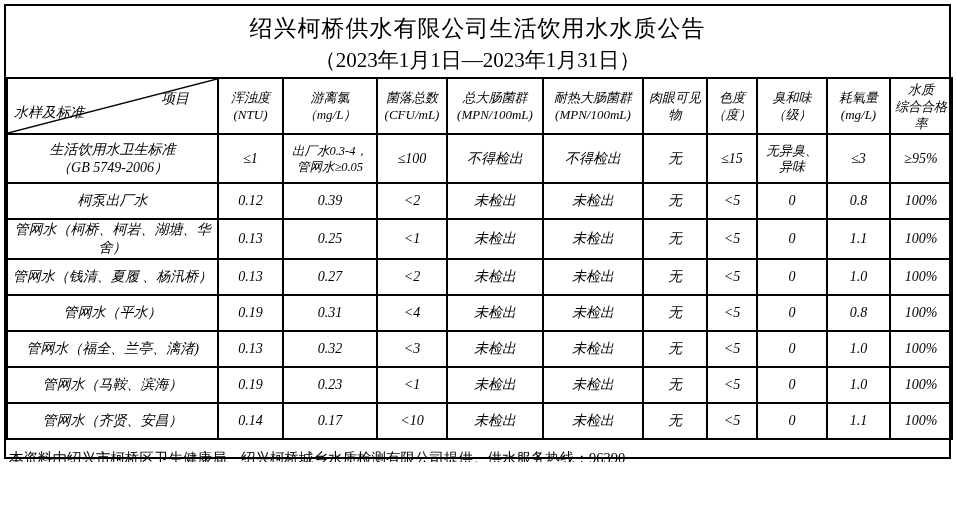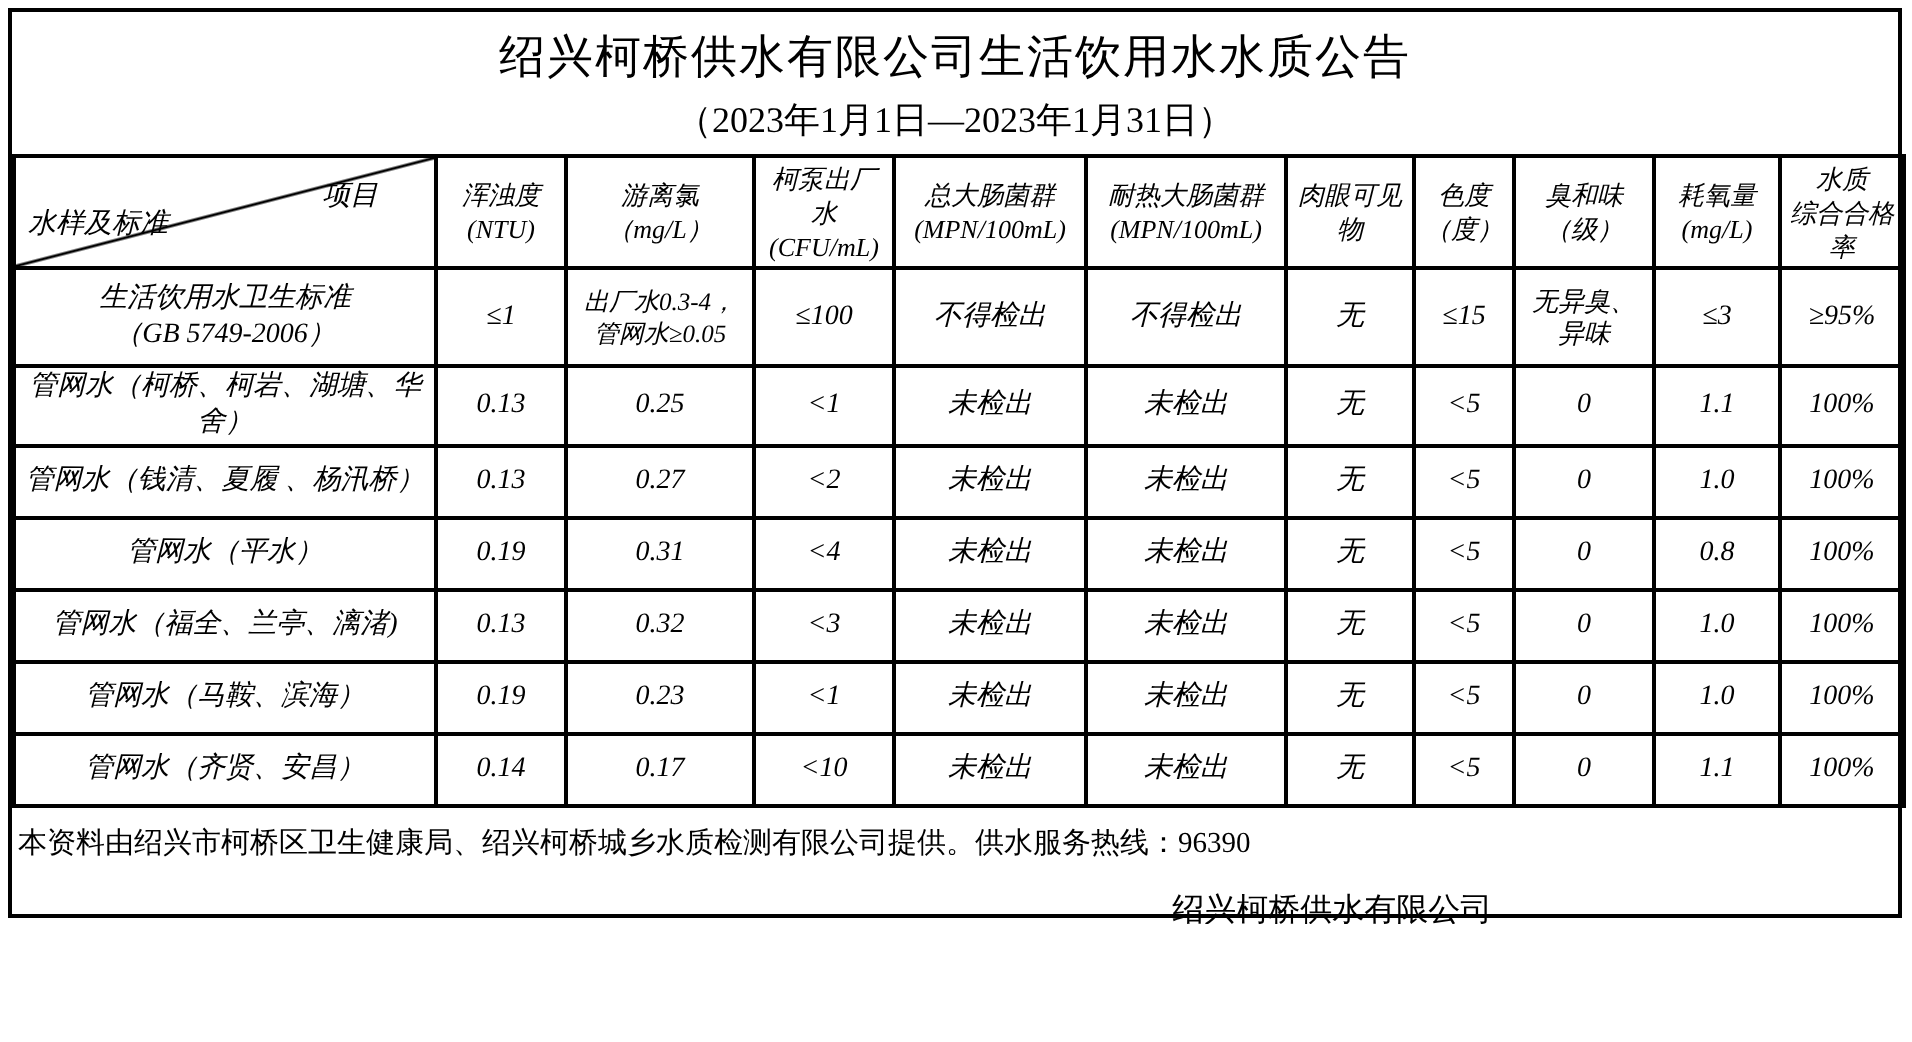--- a/index.html
+++ b/index.html
@@ -18,21 +18,21 @@
     box-sizing: border-box;
   }
   .title-block { text-align: center; }
   .doc-title {
     font-size: 23px;
     letter-spacing: 1px;
     padding-top: 7px;
     line-height: 32px;
   }
   .doc-subtitle {
-    font-size: 18px;
+    font-size: 21px;
     line-height: 30px;
   }
   table.wq {
     width: 945px;
     border-collapse: collapse;
     table-layout: fixed;
     margin-top: 2px;
     font-style: italic;
   }
   table.wq th, table.wq td {
@@ -127,21 +127,21 @@
       </colgroup>
       <thead>
         <tr id="header-row">
           <th class="corner">
             <span class="corner-topright">项目</span>
             <span class="corner-bottomleft">水样及标准</span>
           </th>
         <th>浑浊度
 (NTU)</th>
             <th>游离氯（mg/L）</th>
-            <th>柯泵出厂水
+            <th>菌落总数
 (CFU/mL)</th>
             <th>总大肠菌群
 (MPN/100mL)</th>
             <th>耐热大肠菌群
 (MPN/100mL)</th>
             <th>肉眼可见物</th>
             <th>色度
 （度）</th>
             <th>臭和味
 （级）</th>
@@ -162,20 +162,33 @@
             <td>不得检出</td>
             <td>不得检出</td>
             <td>无</td>
             <td>≤15</td>
             <td class="odor">无异臭、
 异味</td>
             <td>≤3</td>
             <td>≥95%</td>
           </tr>
           <tr>
+            <td>柯泵出厂水</td>
+            <td>0.12</td>
+            <td>0.39</td>
+            <td>&lt;2</td>
+            <td>未检出</td>
+            <td>未检出</td>
+            <td>无</td>
+            <td>&lt;5</td>
+            <td>0</td>
+            <td>0.8</td>
+            <td>100%</td>
+          </tr>
+          <tr>
             <td>管网水（柯桥、柯岩、湖塘、华舍）</td>
             <td>0.13</td>
             <td>0.25</td>
             <td>&lt;1</td>
             <td>未检出</td>
             <td>未检出</td>
             <td>无</td>
             <td>&lt;5</td>
             <td>0</td>
             <td>1.1</td>

